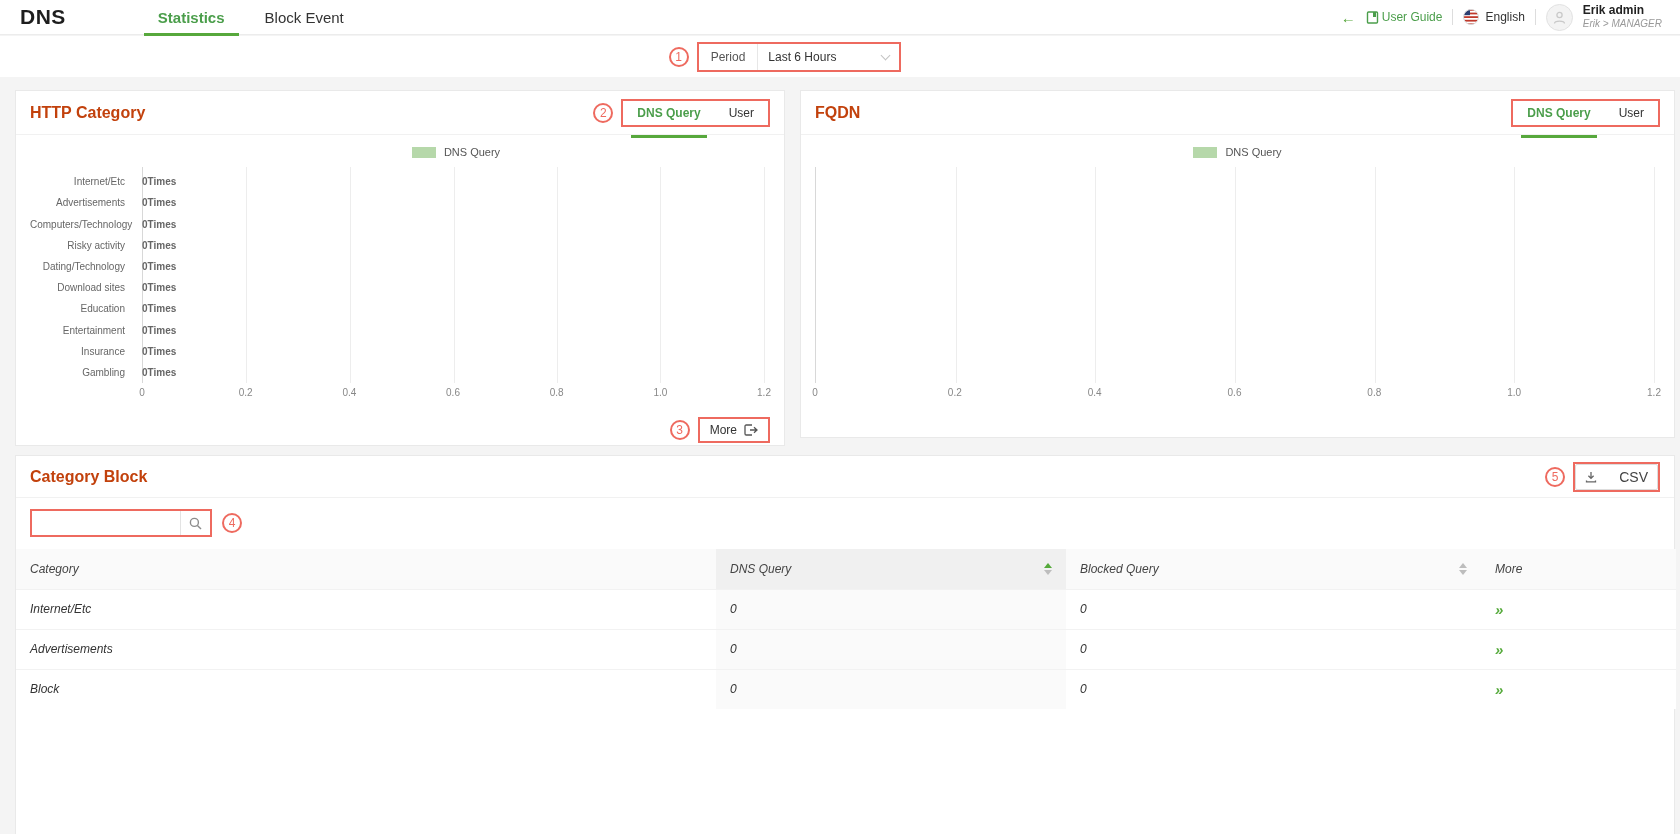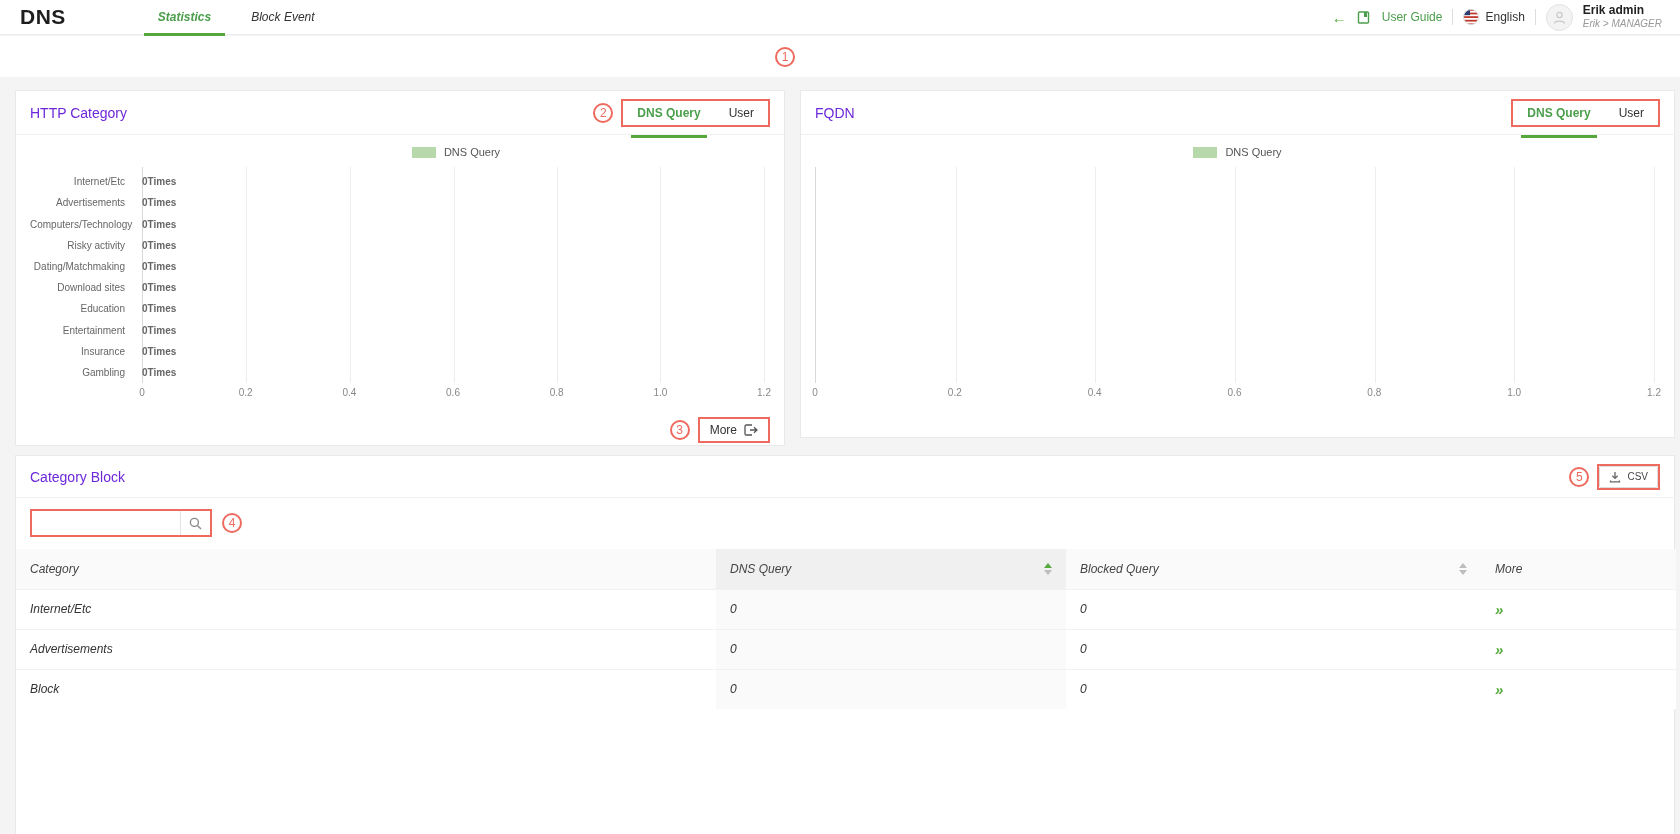--- a/index.html
+++ b/index.html
@@ -12,26 +12,26 @@
     color: #333;
   }
   
   .topbar {
     position: absolute; top:0; left:0; right:0; height:35px;
     background:#fff; border-bottom:1px solid #ececec;
     display:flex; align-items:center;
   }
   .logo { font-size:21px; font-weight:bold; color:#1e1e1e; margin-left:20px; letter-spacing:.5px; }
   .nav { display:flex; margin-left:72px; height:100%; }
-  .nav-tab { display:flex; align-items:center; padding:0 20px; font-size:12px; color:#333; position:relative; cursor:pointer;font-style:italic; }
+  .nav-tab { display:flex; align-items:center; padding:0 20px; font-size:15px; color:#333; position:relative; cursor:pointer; }
   .nav-tab.active { color:#4b9e4b; font-weight:bold; }
   .nav-tab.active::after { content:""; position:absolute; left:6px; right:6px; bottom:-2px; height:3px; background:#57a83c; }
   .topbar-right { margin-left:auto; display:flex; align-items:center; gap:10px; margin-right:18px; }
   .back-arrow { color:#57a83c; font-size:15px; }
-  .guide { display:flex; align-items:center; gap:12px; color:#4b9e4b; font-size:12px; cursor:pointer; }
+  .guide { display:flex; align-items:center; gap:3px; color:#4b9e4b; font-size:12px; cursor:pointer; }
   .vsep { width:1px; height:16px; background:#ddd; }
   .lang { display:flex; align-items:center; gap:6px; font-size:12px; color:#333; cursor:pointer; }
   .avatar { width:27px; height:27px; border-radius:50%; background:#f3f3f3; border:1px solid #e2e2e2; display:flex; align-items:center; justify-content:center; }
   .userinfo { line-height:1.25; }
   .user-name { font-size:12px; font-weight:bold; color:#222; }
   .user-sub  { font-size:10px; color:#999;font-style:italic; }
   
   .period-strip { position:absolute; top:36px; left:0; right:0; height:41px; background:#fff;
                   display:flex; align-items:center; justify-content:center; }
   .period-group { display:flex; align-items:center; gap:8px; transform:translateX(-55px); }
@@ -43,21 +43,21 @@
   .period-select { display:flex; align-items:center; justify-content:space-between; width:142px;
                    border-left:1px solid #e7e7e7; padding:6px 10px; font-size:12px; color:#333; cursor:pointer; }
   .chev-down { width:7px; height:7px; border-right:1.5px solid #c3c3c3; border-bottom:1.5px solid #c3c3c3;
                transform:rotate(45deg); margin-top:-3px; }
   
   .card { position:absolute; background:#fff; border:1px solid #e9e9e9; }
   #card-http { left:15px;  top:90px; width:770px; height:356px; }
   #card-fqdn { left:800px; top:90px; width:875px; height:348px; }
   .card-header { height:44px; display:flex; align-items:center; justify-content:space-between;
                  padding:0 14px; border-bottom:1px solid #f1f1f1; }
-  .card-title { font-size:14px; font-weight:normal; color:#6d28d9; }
+  .card-title { font-size:16px; font-weight:bold; color:#c2410c; }
   .hdr-right { display:flex; align-items:center; gap:8px; }
   .chart-tabs { display:flex; align-items:center; }
   .chart-tab { font-size:12px; color:#333; padding:5px 14px; position:relative; cursor:pointer; white-space:nowrap; }
   .chart-tab.active { color:#4b9e4b; font-weight:bold; }
   .chart-tab.active::after { content:""; position:absolute; left:8px; right:8px; bottom:-13px; height:3px; background:#57a83c; }
   .legend-row { display:flex; align-items:center; justify-content:center; gap:8px; height:30px; margin-top:2px; }
   .legend-swatch { width:24px; height:11px; background:#b6d8aa; }
   .legend-label { font-size:11px; color:#555; }
   .chart-area { position:relative; height:216px; margin:0 20px 0 14px; }
   .plot-layer { position:absolute; top:0; bottom:0; border-left:1px solid #d8d8d8; }
@@ -72,22 +72,22 @@
   .ticks-http { margin-left:126px; margin-right:20px; }
   .ticks-fqdn { margin-left:14px; margin-right:20px; }
   .tick { position:absolute; transform:translateX(-50%); font-size:10px; color:#888; top:0; }
   .card-footer { display:flex; justify-content:flex-end; align-items:center; gap:8px; margin-top:14px; padding-right:14px; }
   .more-btn { display:flex; align-items:center; gap:7px; font-size:12px; color:#333; padding:4px 10px; background:#fff; cursor:pointer; }
   
   #card-cat { left:15px; top:455px; width:1660px; height:380px; border-bottom:none; }
   .cat-header { height:42px; display:flex; align-items:center; justify-content:space-between;
                 padding:0 14px; border-bottom:1px solid #f1f1f1; }
   .csv-group { display:flex; align-items:center; gap:8px; }
-  .csv-btn { display:flex; align-items:center; gap:6px; border:1px solid #ddd; border-radius:2px;
-             padding:4px 9px; font-size:10px; color:#444; background:#fff; cursor:pointer; }
+  .csv-btn { display:flex; align-items:center; gap:22px; border:1px solid #ddd; border-radius:2px;
+             padding:4px 9px; font-size:14px; color:#444; background:#fff; cursor:pointer; }
   .search-row { display:flex; align-items:center; gap:10px; padding:11px 14px 12px 14px; }
   .search-wrap { display:flex; align-items:stretch; }
   .search-input { width:148px; height:24px; border:none; outline:none; padding:0 8px; font-size:12px; }
   .search-btn { width:30px; display:flex; align-items:center; justify-content:center;
                 border-left:1px solid #e3e3e3; background:#fff; cursor:pointer; }
   table { width:100%; border-collapse:collapse; table-layout:fixed;font-style:italic; }
   th { height:40px; background:#fafafa; font-size:12px; font-weight:normal; color:#444;
        text-align:left; padding:0 14px; }
   th.col-dns { background:#f0f0f0; }
   .th-flex { display:flex; align-items:center; justify-content:space-between; }
@@ -155,20 +155,29 @@
     <div class="userinfo">
       <div class="user-name">Erik admin</div>
       <div class="user-sub">Erik &gt; MANAGER</div>
     </div>
   </div>
 </div>
 
 <div class="period-strip">
   <div class="period-group">
     <span class="ann-circle">1</span>
+    <div class="ann-box">
+      <div class="period-box">
+        <span class="period-label">Period</span>
+        <div class="period-select">
+          <span>Last 6 Hours</span>
+          <span class="chev-down"></span>
+        </div>
+      </div>
+    </div>
   </div>
 </div>
 
 <div class="card" id="card-http">
   <div class="card-header">
     <div class="card-title">HTTP Category</div>
     <div class="hdr-right">
       <span class="ann-circle">2</span>
       <div class="ann-box">
         <div class="chart-tabs">
@@ -202,21 +211,21 @@
         </div>
       <div class="crow">
           <span class="cat">Computers/Technology</span>
           <span class="val">0Times</span>
         </div>
       <div class="crow">
           <span class="cat">Risky activity</span>
           <span class="val">0Times</span>
         </div>
       <div class="crow">
-          <span class="cat">Dating/Matchmaking</span>
+          <span class="cat">Dating/Technology</span>
           <span class="val">0Times</span>
         </div>
       <div class="crow">
           <span class="cat">Download sites</span>
           <span class="val">0Times</span>
         </div>
       <div class="crow">
           <span class="cat">Education</span>
           <span class="val">0Times</span>
         </div>

